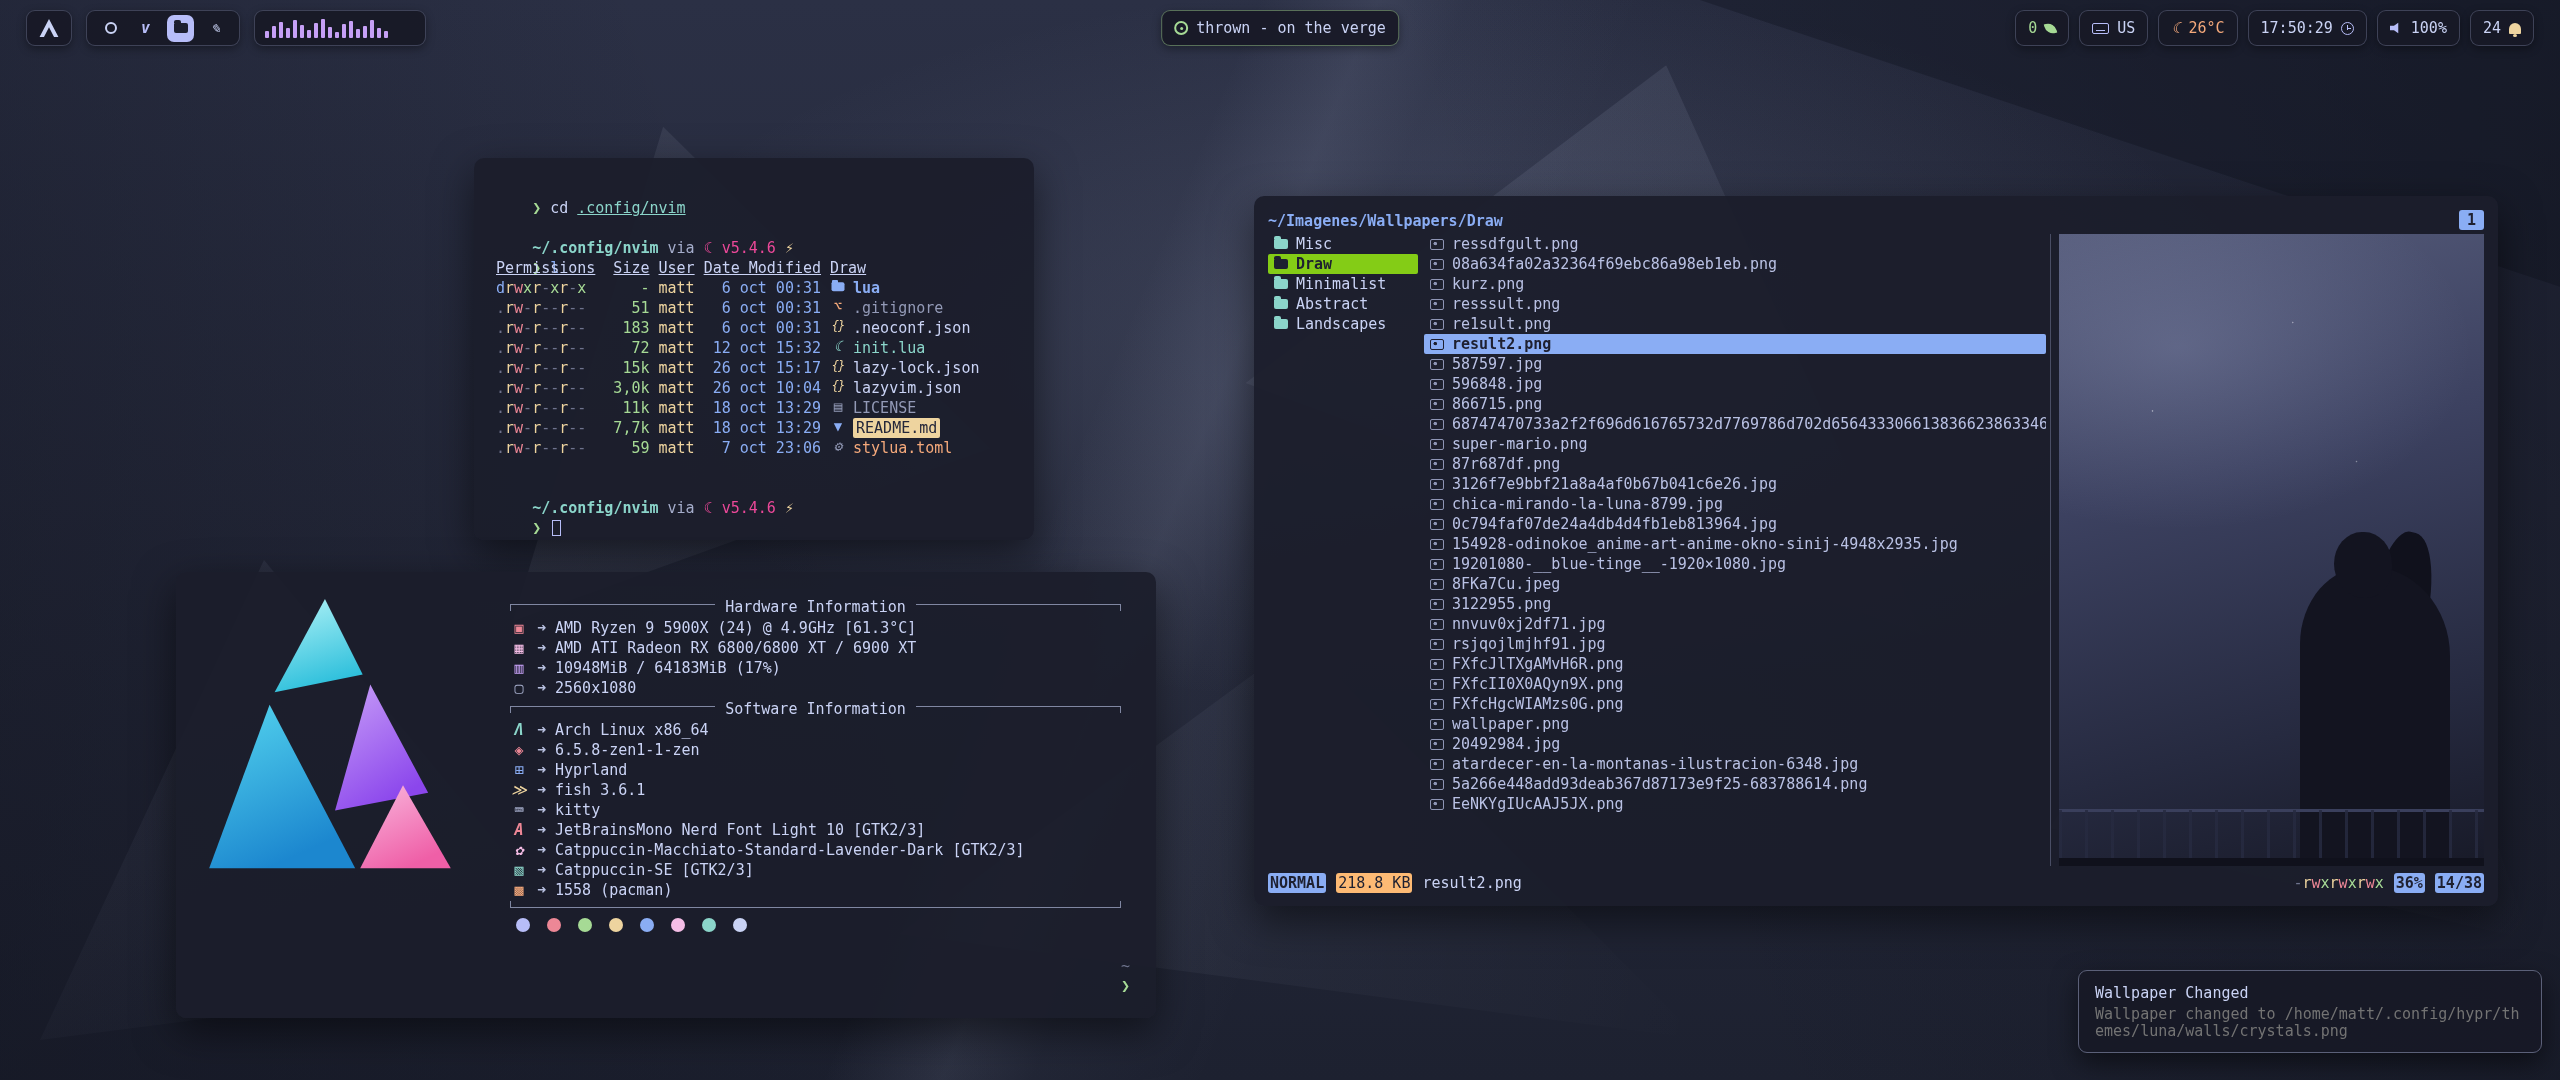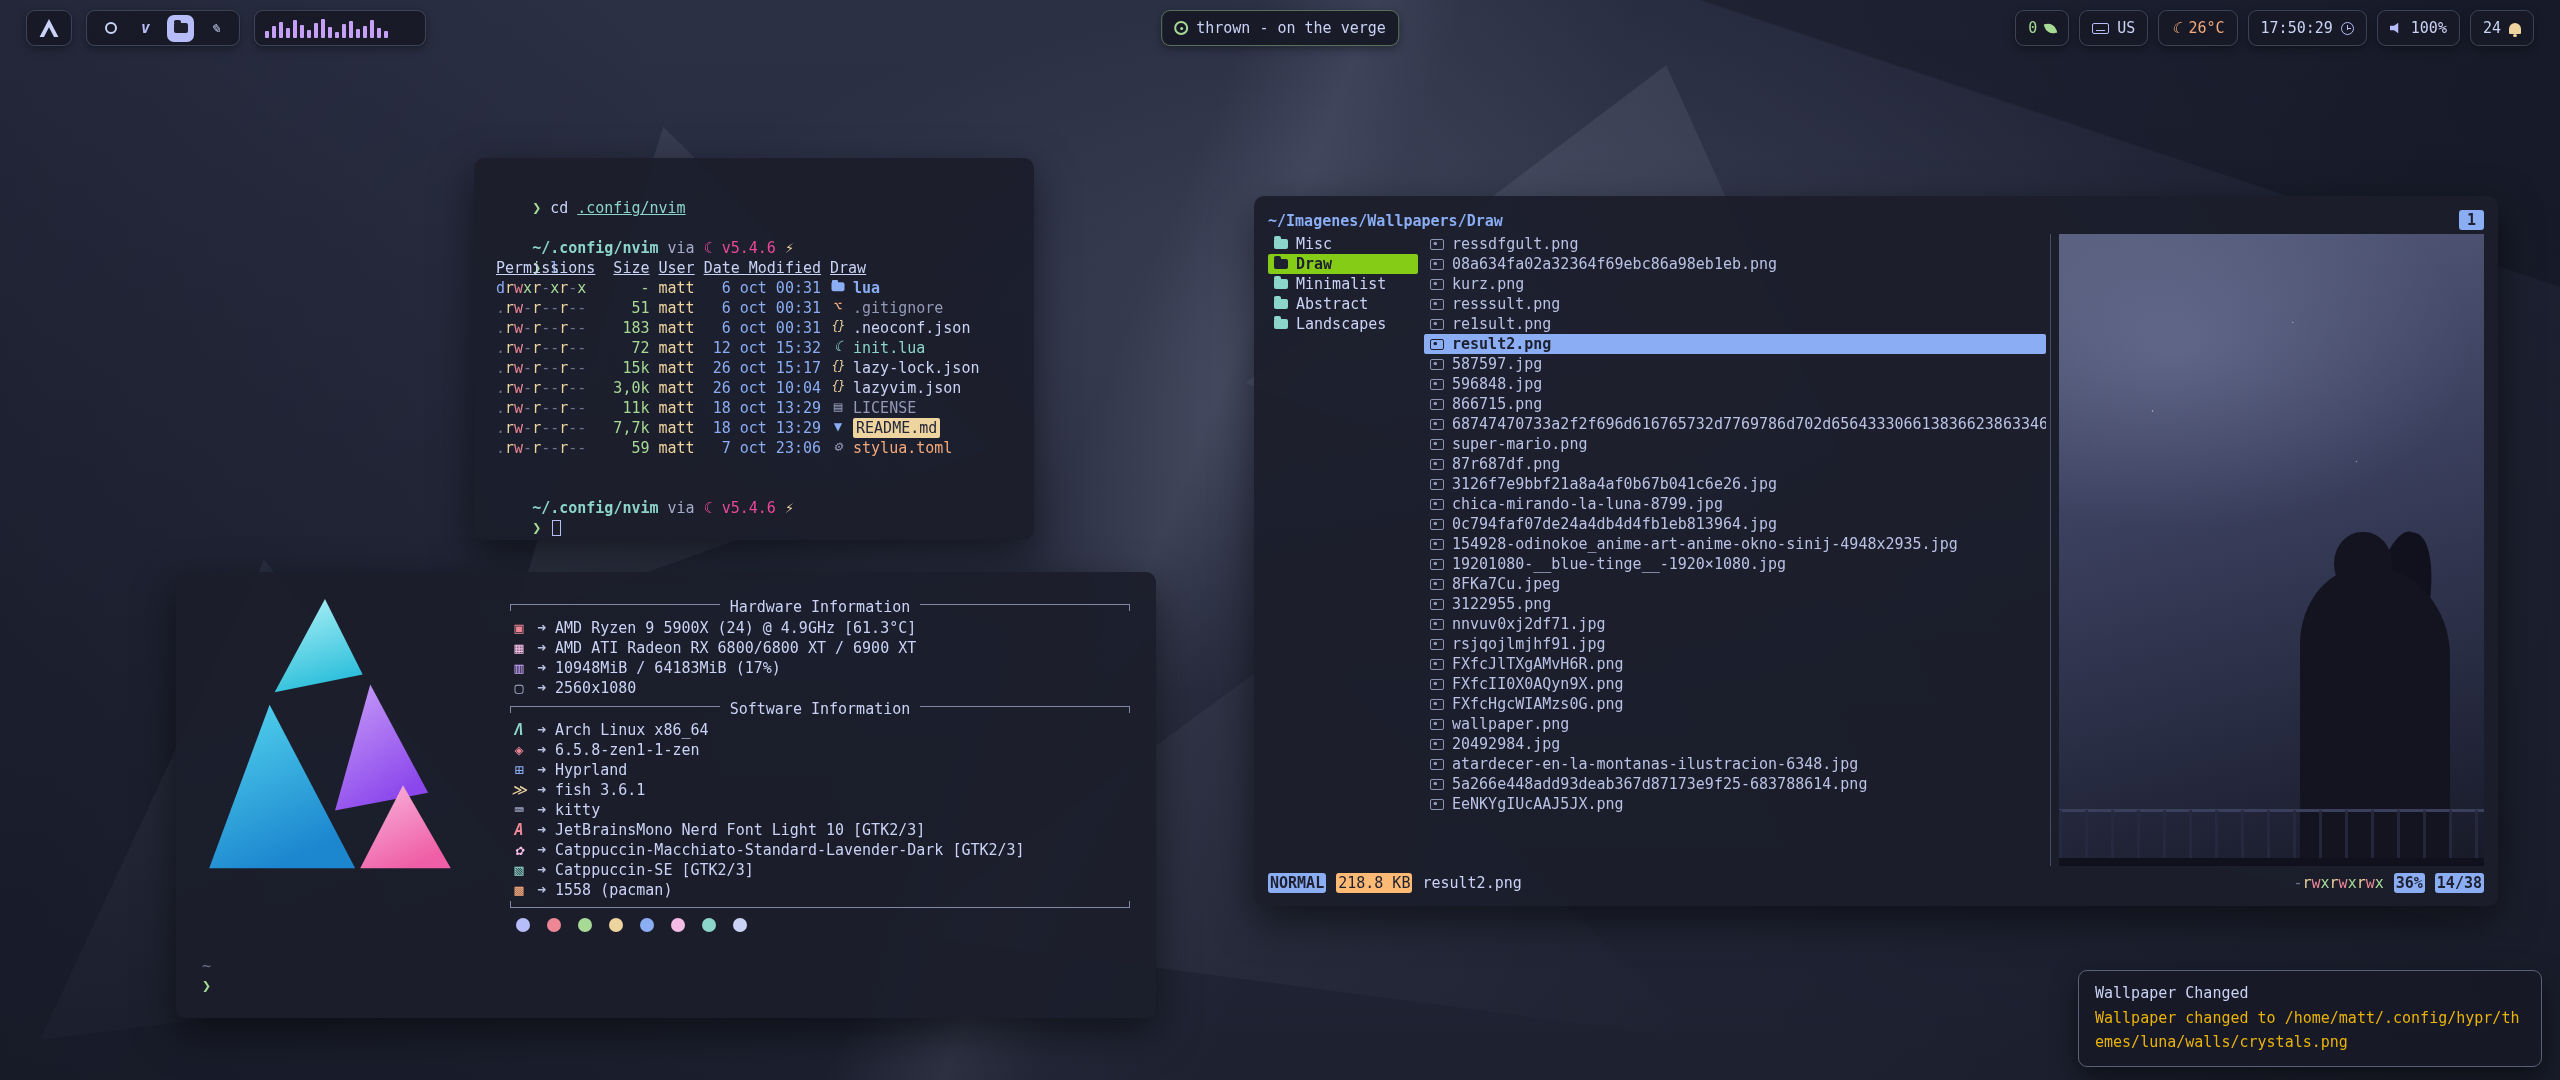--- a/index.html
+++ b/index.html
@@ -90,21 +90,21 @@
   .trow[data-ft="lua"] .ticon::before{content:"☾";color:#8bd5ca}
   .trow[data-ft="lua"] .fname{color:#8bd5ca}
   .trow[data-ft="doc"] .ticon::before{content:"▤";color:#939ab7}
   .trow[data-ft="doc"] .fname{color:#939ab7}
   .trow[data-ft="md"] .ticon::before{content:"▼";color:#8aadf4}
   .trow[data-ft="toml"] .ticon::before{content:"⚙";color:#939ab7}
   .trow[data-ft="toml"] .fname{color:#f5a97b}
   .cursor{display:inline-block;width:9px;height:16px;border:1.5px solid #b7bdf8;vertical-align:-3px;margin-left:2px}
 
   
-  .fetch{left:176px;top:572px;width:980px;height:446px;padding:22px 26px;display:flex;flex-direction:column}
+  .fetch{left:176px;top:572px;width:980px;height:446px;padding:22px 26px;display:flex;flex-direction:row}
   .fetch-main{display:flex;gap:52px;flex:1;min-height:0}
   .logo{flex:0 0 256px;display:flex;justify-content:center;align-items:flex-start}
   .info{flex:1;padding-top:2px}
   .sect{display:flex;align-items:center;gap:10px;height:20px;margin:1px 0;color:#cad3f5}
   .hl-line{flex:1;height:7px;border-top:1.5px solid #8087a2}
   .hl-line.cl{border-left:1.5px solid #8087a2}
   .hl-line.cr{border-right:1.5px solid #8087a2}
   .closer{height:7px;border-bottom:1.5px solid #8087a2;border-left:1.5px solid #8087a2;border-right:1.5px solid #8087a2;margin:1px 0 6px}
   .frow{display:flex;gap:9px;height:20px;align-items:center}
   .fi{width:18px;text-align:center}
@@ -162,21 +162,21 @@
   .badge{padding:0 2px;border-radius:3px;height:20px;line-height:20px;color:#1e2030;font-weight:bold}
   .mode{background:#8aadf4}
   .szb{background:#fdba74;font-weight:normal}
   .fm-file{color:#cad3f5}
   .fm-right{margin-left:auto;display:flex;gap:10px;align-items:center}
   .pct,.pos{background:#8aadf4}
 
   
   .notif{position:absolute;left:2078px;top:970px;width:464px;background:rgba(24,25,38,.97);border:1px solid #5b6078;border-radius:9px;padding:12px 16px;box-shadow:0 10px 26px rgba(0,0,0,.5);z-index:60;cursor:pointer}
   .notif-title{color:#cad3f5;line-height:21px;margin-bottom:2px}
-  .notif-body{color:#eab308;line-height:24px;word-break:break-all}
+  .notif-body{color:#737373;line-height:17px;word-break:break-all}
 </style>
 </head>
 <body>
 
 <div class="wallpaper">
   <div class="shard s1"></div>
   <div class="shard s2"></div>
   <div class="shard s3"></div>
   <div class="shard s4"></div>
   <div class="shard s5"></div>

